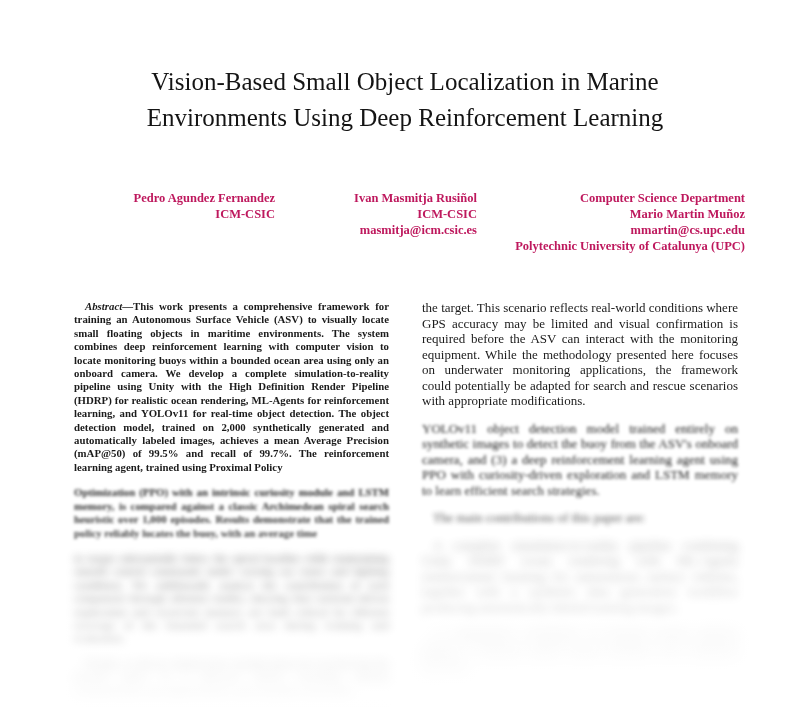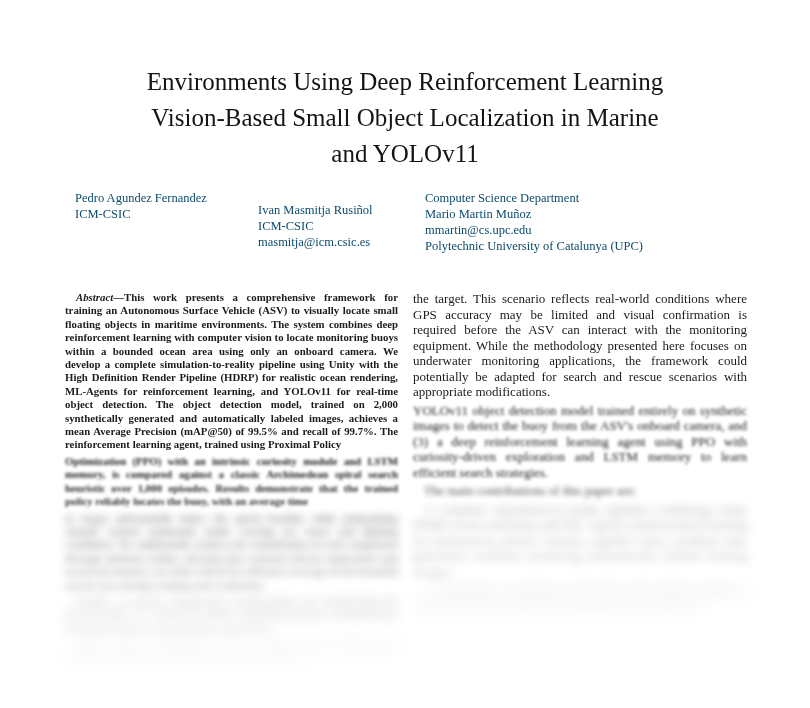--- a/index.html
+++ b/index.html
@@ -28,27 +28,28 @@
     width: 810px;
     text-align: center;
     font-size: 25px;
     line-height: 36px;
     color: #141414;
   }
   
   .author-block {
     position: absolute;
     top: 190px;
-    text-align: left;
+    text-align: right;
     font-size: 12.5px;
     line-height: 16px;
-    color: #0c4a6e;
+    color: #be185d;
+    font-weight: bold;
   }
   .author-1 { left: 75px;  width: 200px; }
-  .author-2 { left: 258px; width: 200px; margin-top: 12px; }
+  .author-2 { left: 277px; width: 200px; }
   .author-3 { left: 425px; width: 320px; }
   .author-line:empty { display: none; }
   
   .col {
     position: absolute;
     top: 288px;
     text-align: justify;
     text-justify: inter-word;
   }
   .col-left {
@@ -59,21 +60,21 @@
     line-height: 13.4px;
     color: #1b1b1b;
   }
   .col-right {
     left: 410px;
     width: 340px;
     font-size: 13px;
     line-height: 15.5px;
     color: #1b1b1b;
   }
-  .col p { margin: 3px; padding: 0; }
+  .col p { margin: 12px; padding: 0; }
   .indent { text-indent: 11px; }
   .abstract-label { font-style: italic; }
   
   .b1 { filter: blur(1.5px); }
   .b2 { filter: blur(2.6px); opacity: 0.85; }
   .b3 { filter: blur(4.2px); opacity: 0.62; }
   .b4 { filter: blur(6px);   opacity: 0.48; }
   .b5 { filter: blur(8px);   opacity: 0.34; }
   .b6 { filter: blur(5px);   opacity: 0.42; }
   
@@ -93,23 +94,22 @@
     );
     pointer-events: none;
   }
 </style>
 </head>
 <body>
 
 <div class="page">
 
   <div class="title-block">
+    <div>Vision-Based Small Object Localization in Marine</div>
     <div>Environments Using Deep Reinforcement Learning</div>
-    <div>Vision-Based Small Object Localization in Marine</div>
-    <div>and YOLOv11</div>
   </div>
 
   <div class="author-block author-1">
     <div class="author-line">Pedro Agundez Fernandez</div>
     <div class="author-line">ICM-CSIC</div>
 
   </div>
 
   <div class="author-block author-2">
     <div class="author-line">Ivan Masmitja Rusiñol</div>

